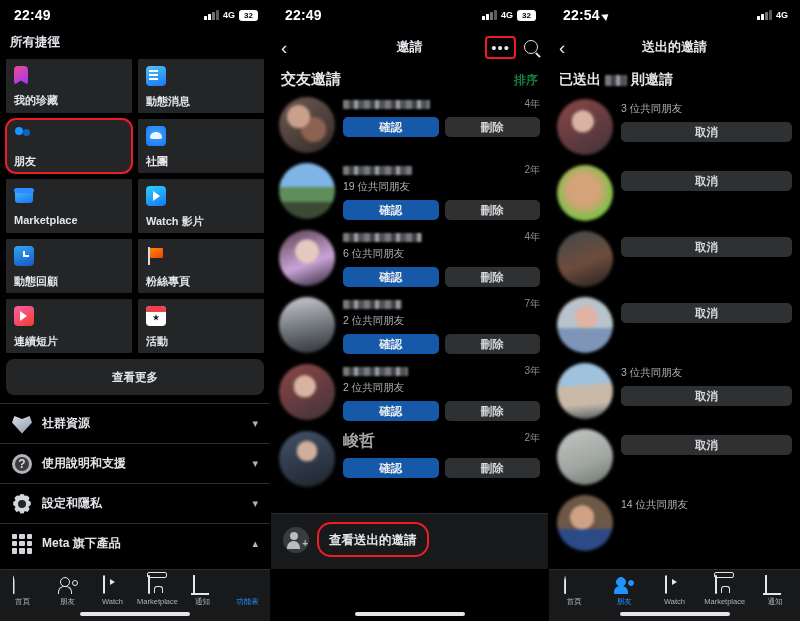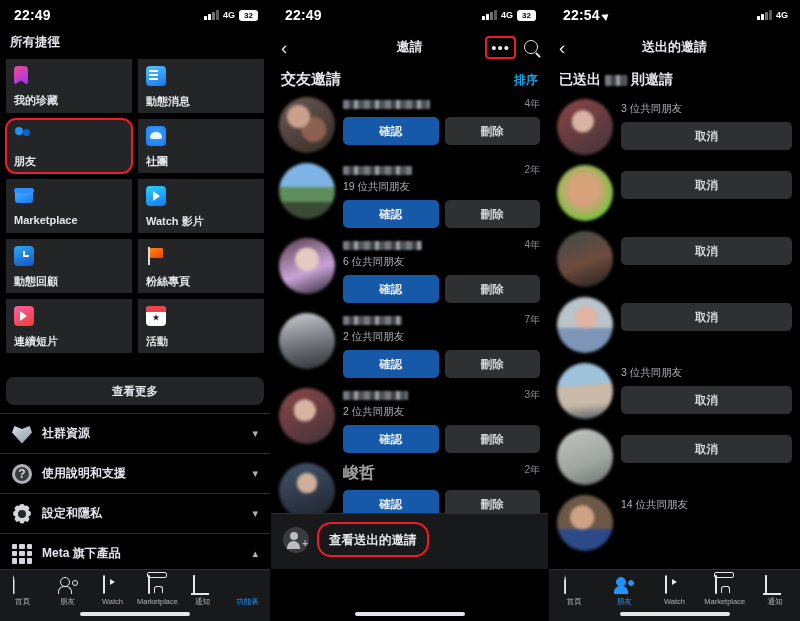--- a/index.html
+++ b/index.html
@@ -74,21 +74,21 @@
   .ic-page { background: transparent !important; }
   .ic-page:before{content:"";position:absolute;left:2px;top:1px;width:2px;height:18px;background:#d9dce1;}
   .ic-page:after{content:"";position:absolute;left:4px;top:2px;width:13px;height:10px;background:linear-gradient(150deg,#ff8a00,#f0400f);border-radius:1px;}
   .ic-reels { background: linear-gradient(150deg,#ff5ea8,#f03c2f); border-radius: 5px; }
   .ic-reels:after{content:"";position:absolute;left:6px;top:5px;border-left:7px solid #fff;border-top:5px solid transparent;border-bottom:5px solid transparent;}
   .ic-event { background: #fff; border-radius: 4px; }
   .ic-event:before{content:"";position:absolute;left:0;top:0;width:20px;height:6px;background:#f0414a;border-radius:4px 4px 0 0;}
   .ic-event:after{content:"";position:absolute;left:6.5px;top:8px;width:7px;height:7px;background:#1c1e21;
     clip-path:polygon(50% 0,61% 35%,98% 35%,68% 57%,79% 92%,50% 70%,21% 92%,32% 57%,2% 35%,39% 35%);}
 
-  .seemore { margin: 24px 6px 0; background: #242526; border-radius: 8px; height: 28px;
+  .seemore { margin: 6px 6px 0; background: #242526; border-radius: 8px; height: 36px;
     display: flex; align-items: center; justify-content: center;
     color: #e4e6eb; font-size: 11.5px; font-weight: bold; }
 
   .acc-list { margin-top: 8px; }
   .acc-row { display: flex; align-items: center; gap: 10px; height: 40px;
      padding: 0 12px; border-top: 1px solid #2b2d30; }
   .acc-row .ai { width: 20px; height: 20px; flex: none; position: relative; }
   .acc-row .al { flex: 1; color: #e4e6eb; font-size: 12px; font-weight: bold; }
   .chev { color: #b0b3b8; font-size: 11px; }
   .ic-community{background:linear-gradient(150deg,#d9e2ec,#8f9aa8);border-radius:3px;
@@ -148,37 +148,37 @@
   .nav-right { margin-left: auto; display: flex; align-items: center; gap: 10px; z-index: 2; }
   .dots { color: #e4e6eb; font-size: 15px; letter-spacing: 1px; line-height: 1;
      padding: 2px 4px; }
   .dots.boxed { outline: 2.5px solid #ef1b26; border-radius: 2px; }
   .mag { width: 14px; height: 14px; border: 1.8px solid #e4e6eb; border-radius: 50%; position: relative; }
   .mag:after { content: ""; position: absolute; right: -4px; bottom: -3px; width: 6px; height: 1.8px;
      background: #e4e6eb; transform: rotate(45deg); }
 
   .sec-head { display: flex; align-items: baseline; padding: 6px 10px 4px; }
   .sec-head .h { color: #e4e6eb; font-size: 15px; font-weight: bold; }
-  .sec-head .sort { margin-left: auto; color: #0ea5e9; font-size: 12px; font-weight: bold; }
+  .sec-head .sort { margin-left: auto; color: #15803d; font-size: 12px; font-weight: bold; }
 
   .page-head { color: #e4e6eb; font-size: 14px; font-weight: bold; padding: 7px 10px 6px;
      display: flex; align-items: center; gap: 1px; }
 
   
   .req { display: flex; gap: 8px; padding: 4px 8px 6px; align-items: flex-start; }
   .av { width: 56px; height: 56px; border-radius: 50%; flex: none; overflow: hidden; position: relative; }
   .req-body { flex: 1; min-width: 0; }
   .req-top { display: flex; align-items: flex-start; }
   .blurname { height: 9px; border-radius: 1px; margin-top: 3px;
      background: repeating-linear-gradient(90deg,#8c8f94 0 6px,#4a4d52 6px 11px,#b6b9bd 11px 15px,#5d6166 15px 21px);
      filter: blur(1.1px); opacity: .85; }
   .age { margin-left: auto; color: #8a8d91; font-size: 10px; padding-left: 6px; flex: none; }
   .mutual { color: #b0b3b8; font-size: 10.5px; margin-top: 3px; }
   .btns { display: flex; gap: 6px; margin-top: 6px; }
-  .btn { flex: 1; height: 28px; border-radius: 5px; display: flex;
+  .btn { flex: 1; height: 20px; border-radius: 5px; display: flex;
      align-items: center; justify-content: center; font-size: 11.5px; font-weight: bold; }
   .btn-primary { background: #1559a8; color: #e9ecf1; }
   .btn-secondary { background: #2f3031; color: #d6d8db; }
   .btn-wide { width: 100%; }
 
   .sent-bar { position: absolute; left: 0; bottom: 52px; width: 100%;
      background: #18191a; border-top: 1px solid #2b2d30;
      display: flex; align-items: center; gap: 10px; padding: 10px 12px 14px; }
   .sent-ic { width: 26px; height: 26px; border-radius: 50%; background: #3a3b3c;
      position: relative; flex: none; }

